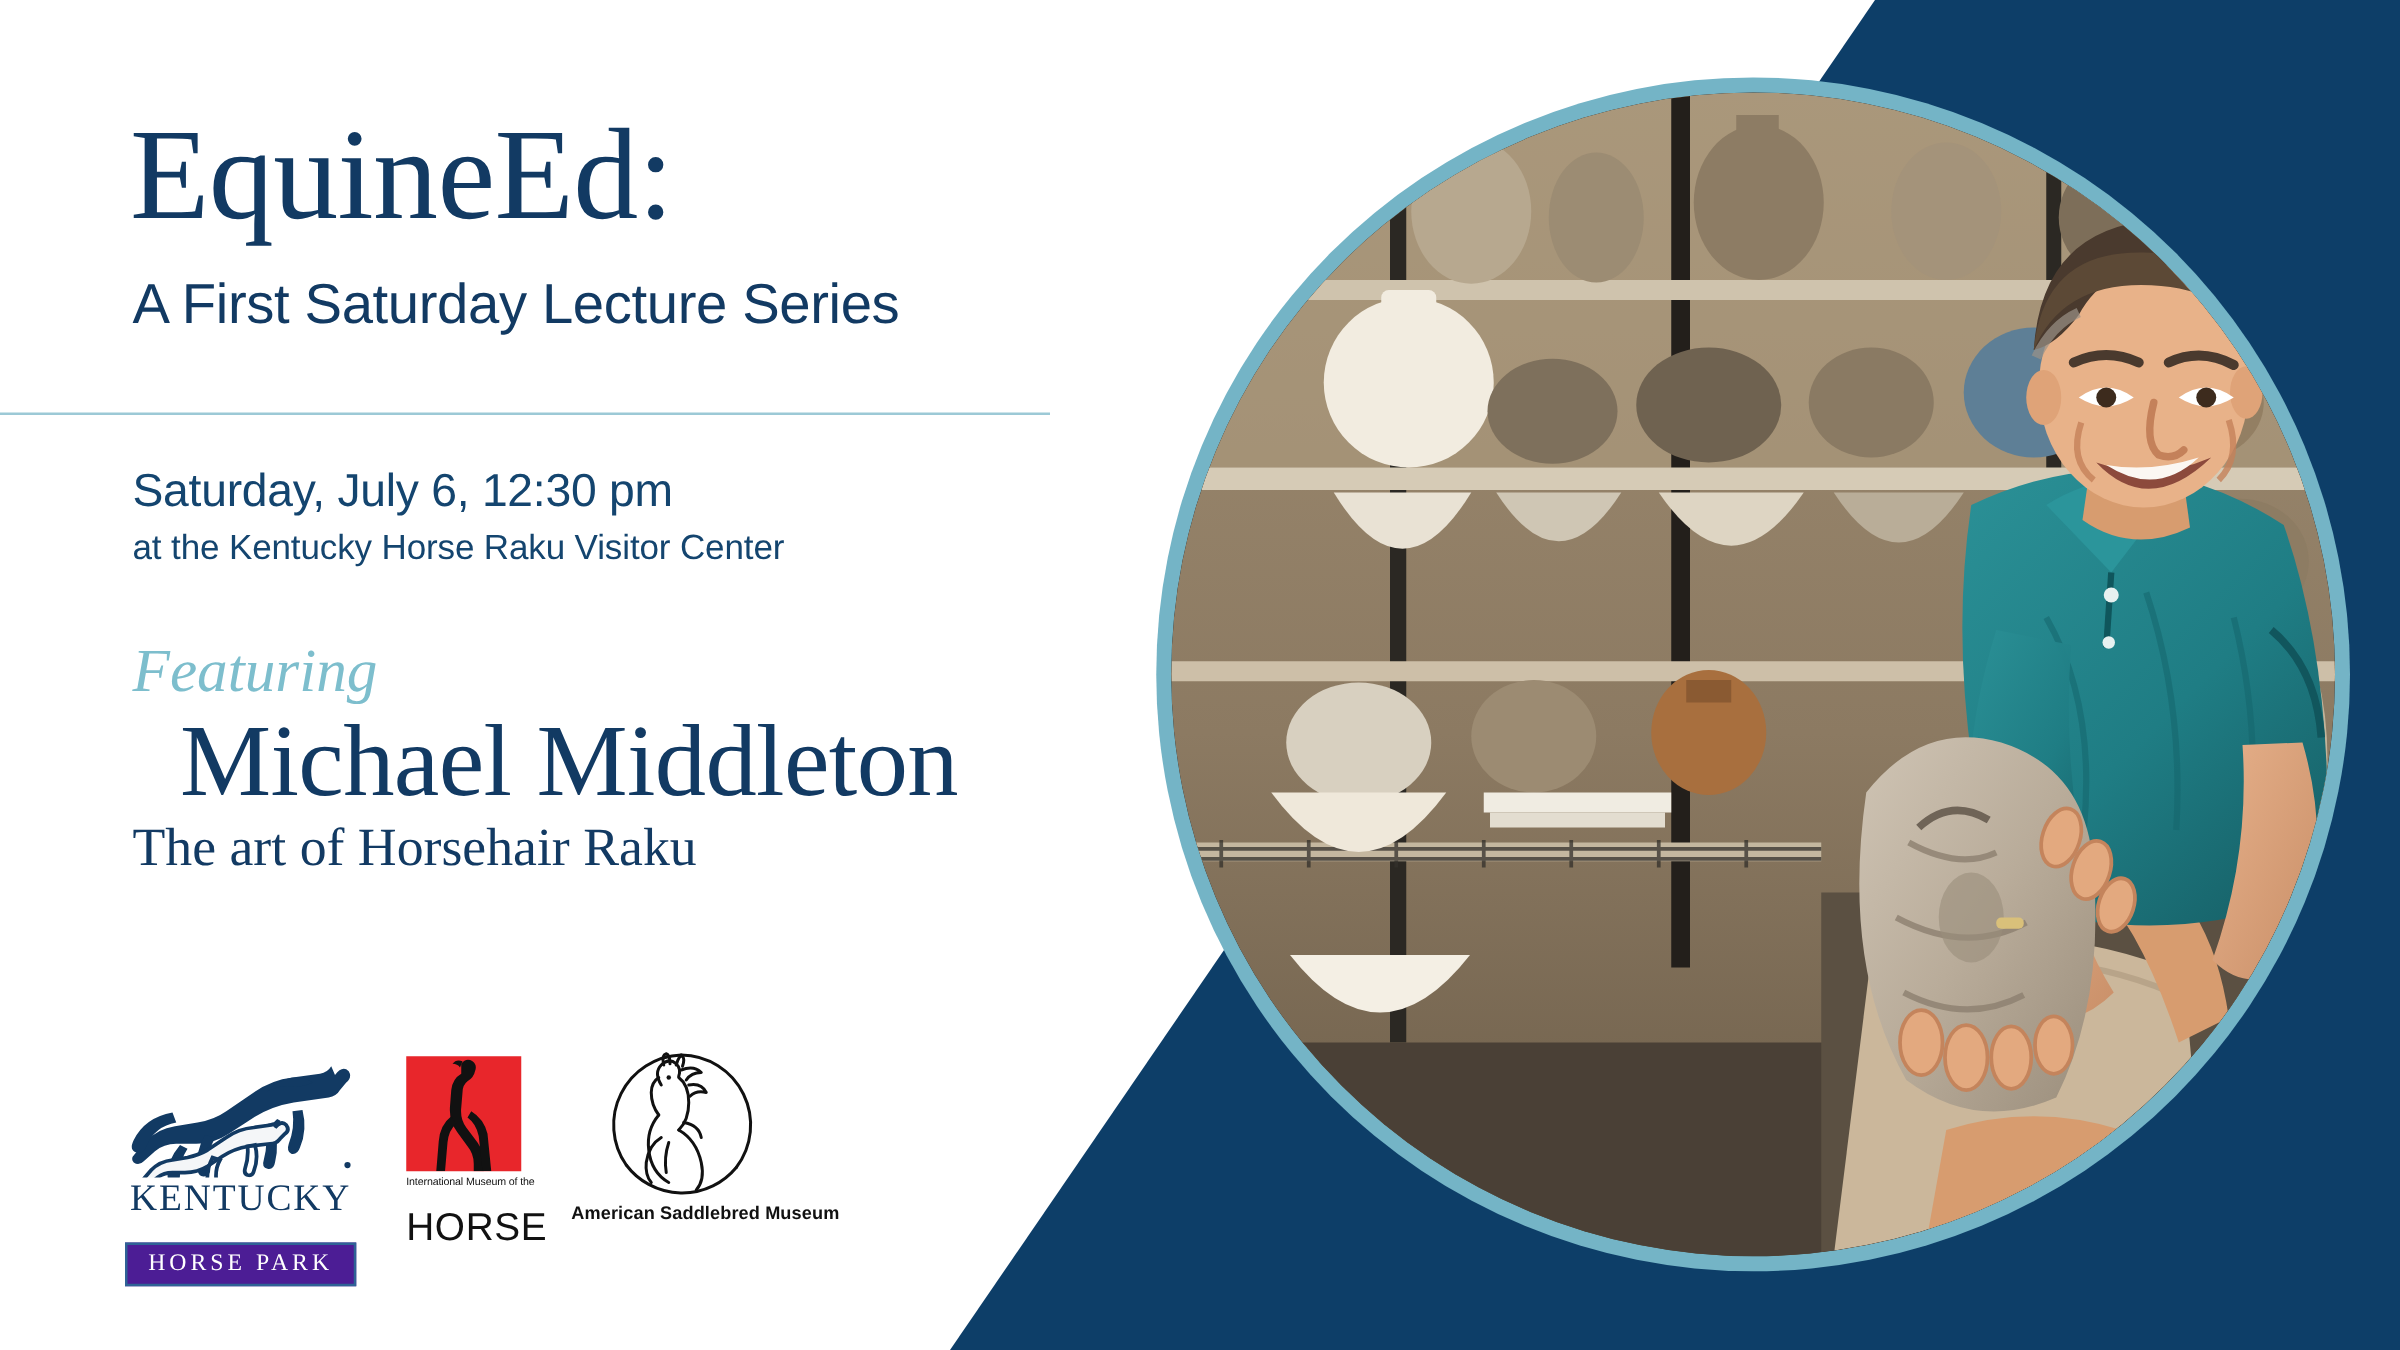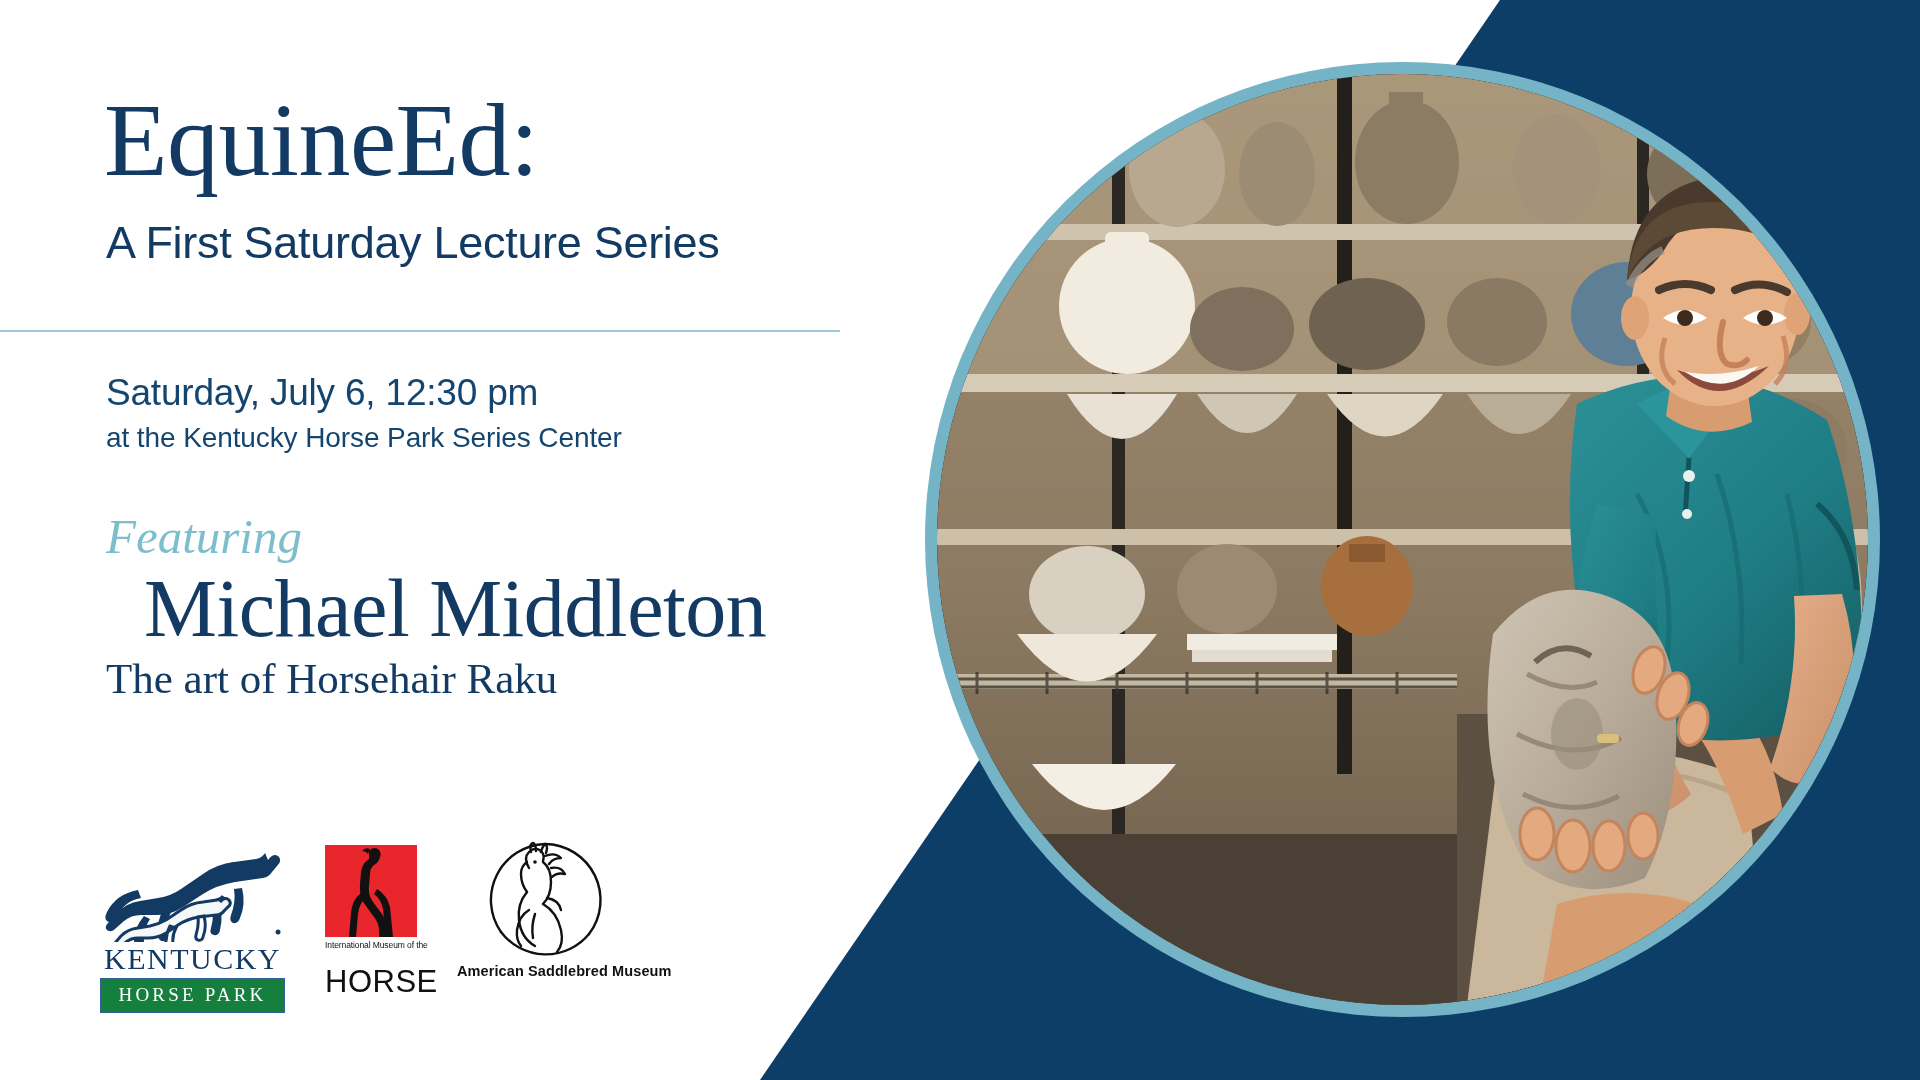--- a/index.html
+++ b/index.html
@@ -97,21 +97,21 @@
 
   
   .logo-khp { width:185px; height:150px; }
   .khp-horses { display:block; width:185px; height:92px; }
   .khp-kentucky {
     font-family:"Liberation Serif", serif;
     font-size:30px; color:#123a63; letter-spacing:1.5px;
     text-align:center; line-height:1; margin-top:2px;
   }
   .khp-bar {
-    margin-top:4px; background:#15803d; border:2px solid #2f6296;
+    margin-top:20px; background:#4c1d95; border:2px solid #2f6296;
     color:#ffffff; font-family:"Liberation Serif", serif;
     font-size:19px; letter-spacing:3.2px; text-align:center;
     padding:4px 0 5px;
   }
 
   
   .logo-imh { width:92px; height:155px; }
   .imh-square {
     width:92px; height:92px; background:#e8262b; position:relative; overflow:hidden;
   }
@@ -344,21 +344,21 @@
   </div>
 
   <div class="content">
 
     <div class="title-main">EquineEd:</div>
     <div class="title-sub">A First Saturday Lecture Series</div>
 
     <div class="divider"></div>
 
     <div class="event-date">Saturday, July 6, 12:30 pm</div>
-    <div class="event-venue">at the Kentucky Horse Park Series Center</div>
+    <div class="event-venue">at the Kentucky Horse Raku Visitor Center</div>
 
     <div class="featuring">Featuring</div>
     <div class="speaker-name">Michael Middleton</div>
     <div class="talk-title">The art of Horsehair Raku</div>
 
     <div class="logo-row">
 
       <div class="logo logo-khp">
         <svg class="khp-horses" viewBox="0 0 185 92">
           <g fill="#123a63">

